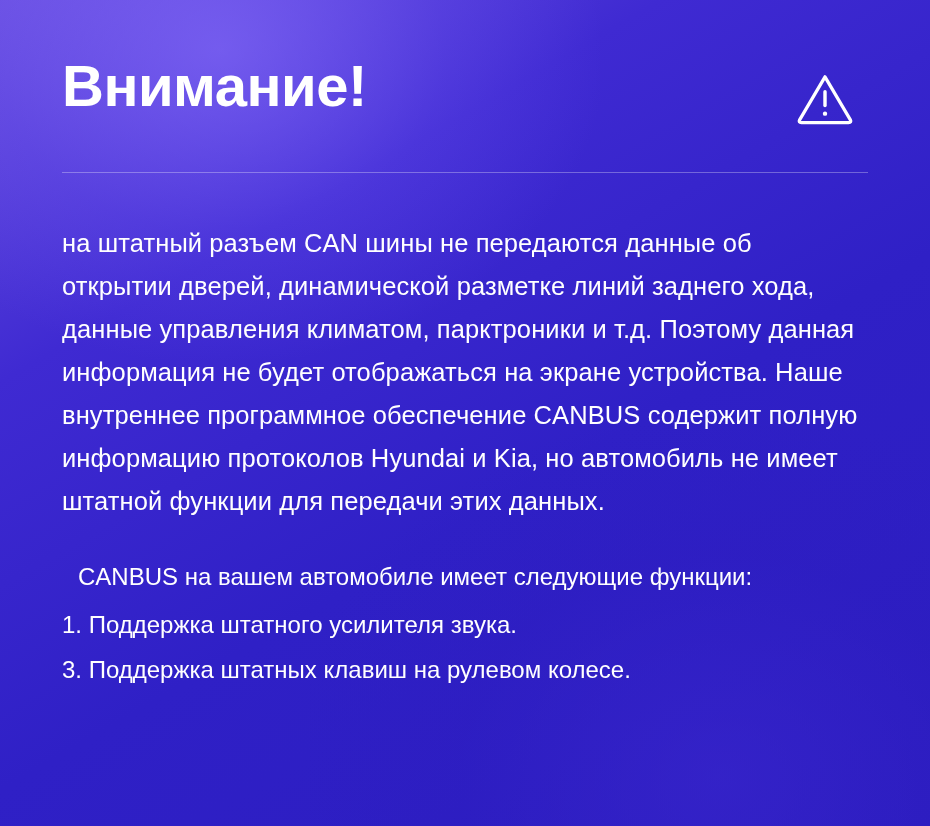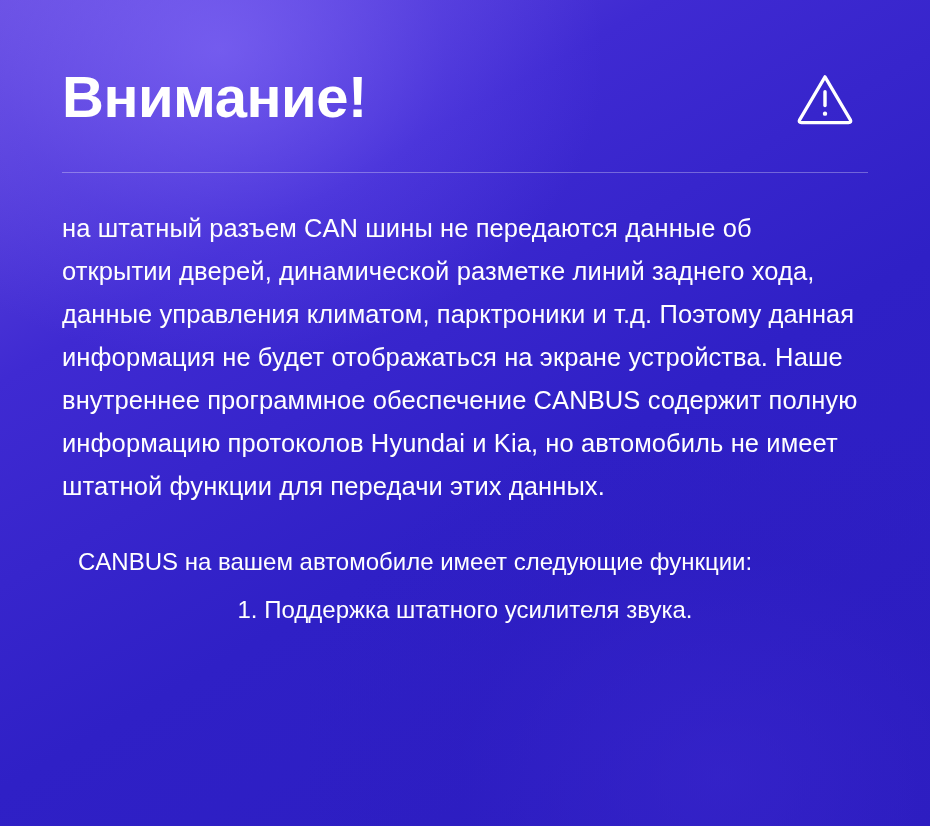--- a/index.html
+++ b/index.html
@@ -41,21 +41,21 @@
     background: radial-gradient(ellipse at center, rgba(58,38,205,0.55) 0%, rgba(45,28,190,0.25) 45%, rgba(40,25,180,0) 75%);
     pointer-events: none;
   }
   .content {
     position: relative;
     z-index: 2;
     padding: 56px 62px 0 62px;
   }
   .header-row {
     display: flex;
-    align-items: flex-end;
+    align-items: flex-start;
     justify-content: space-between;
   }
   .title {
     margin: 0;
     color: #ffffff;
     font-size: 58px;
     line-height: 1.05;
     font-weight: bold;
     letter-spacing: -0.5px;
   }
@@ -70,39 +70,38 @@
     margin: 44px 0 0 0;
     height: 1px;
     width: 100%;
     background: rgba(255,255,255,0.30);
     border: 0;
   }
   .para {
     color: #ffffff;
     font-size: 25.5px;
     line-height: 43px;
-    margin: 34px 0 0 0;
+    margin: 49px 0 0 0;
     letter-spacing: 0.1px;
   }
   .section-intro {
     color: #ffffff;
     font-size: 24px;
     line-height: 43px;
     margin: 32px 0 0 16px;
   }
   .list {
     list-style: none;
     margin: 4px 0 0 0;
     padding: 0;
   }
   .list li {
     color: #ffffff;
     font-size: 24px;
     line-height: 45px;
-    text-align: center;
   }
 </style>
 </head>
 <body>
 
 <div class="poster">
   <div class="content">
 
     <div class="header-row">
       <h1 class="title">Внимание!</h1>
@@ -116,16 +115,17 @@
     </div>
 
     <hr class="divider">
 
     <p class="para">на штатный разъем CAN шины не передаются данные об открытии дверей, динамической разметке линий заднего хода, данные управления климатом, парктроники и т.д. Поэтому данная информация не будет отображаться на экране устройства. Наше внутреннее программное обеспечение CANBUS содержит полную информацию протоколов Hyundai и Kia, но автомобиль не имеет штатной функции для передачи этих данных.</p>
 
     <p class="section-intro">CANBUS на вашем автомобиле имеет следующие функции:</p>
 
     <ul class="list">
       <li>1. Поддержка штатного усилителя звука.</li>
+      <li>3. Поддержка штатных клавиш на рулевом колесе.</li>
     </ul>
 
   </div>
 </div>
 
 </body></html>

